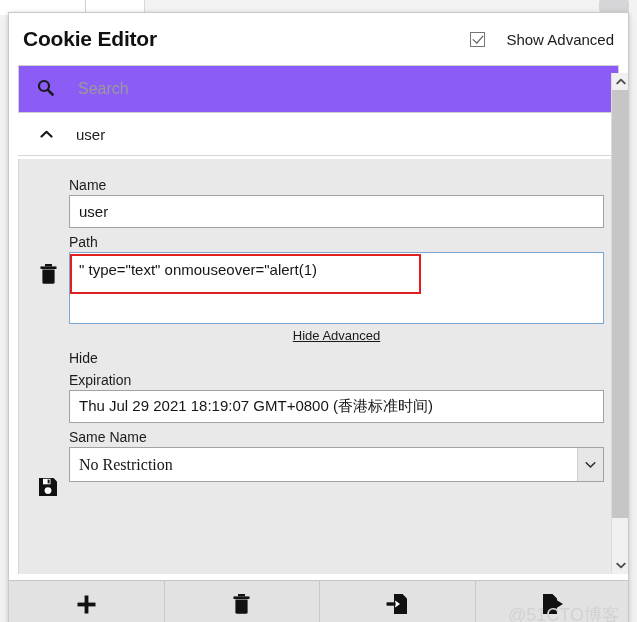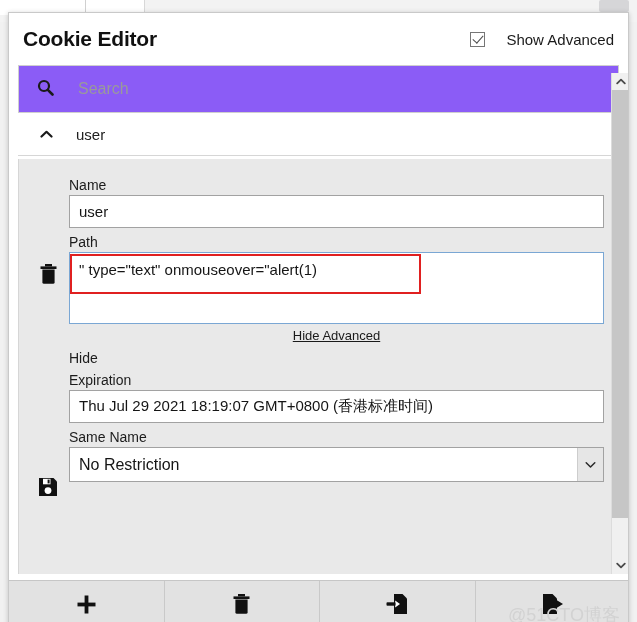--- a/index.html
+++ b/index.html
@@ -216,21 +216,21 @@
   .field-block { margin-bottom: 6px; }
 
   .select-wrap {
     position: relative;
     width: 535px; height: 35px;
   }
   #samesite-select {
     width: 535px; height: 35px;
     background: #ffffff;
     border: 1px solid #a2a2a2;
-    font-family: Liberation Sans, sans-serif;
+    font-family: Liberation Serif, serif;
     font-size: 16px;
     color: #151515;
     padding: 0 9px;
     line-height: 33px;
   }
   #samesite-arrow {
     position: absolute;
     right: 1px; top: 1px;
     width: 26px; height: 33px;
     background: #e6e6e6;

